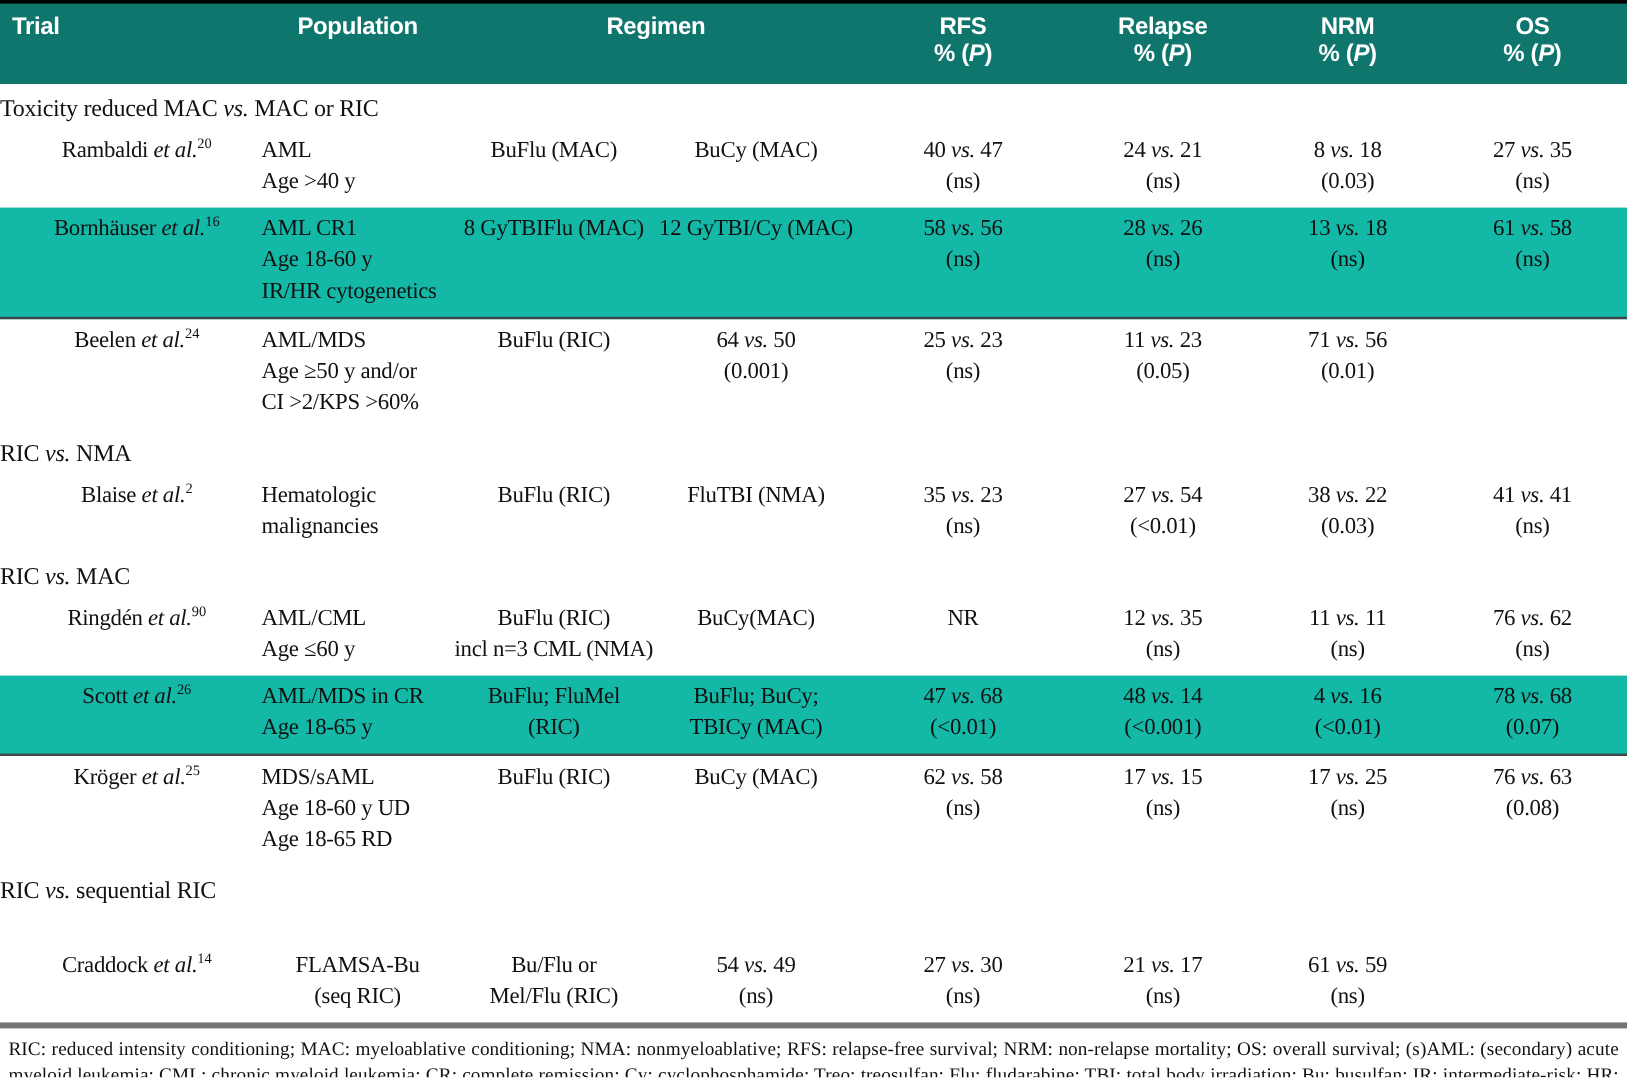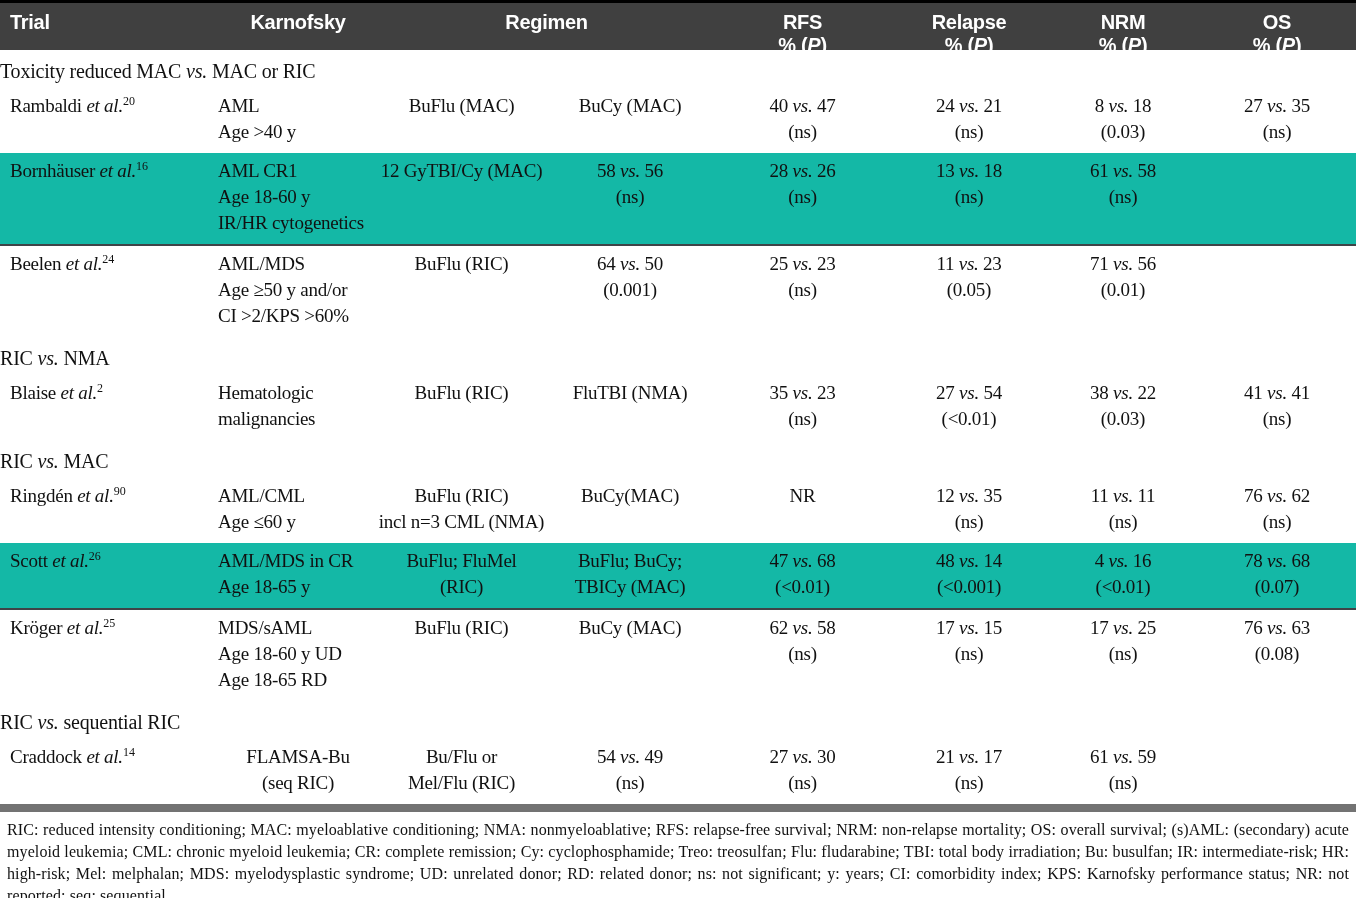--- a/index.html
+++ b/index.html
@@ -4,61 +4,61 @@
 <style>
   html,body{margin:0;padding:0;background:#fff;}
   .page{
     width:1356px;height:898px;overflow:hidden;background:#fff;
     font-family:"Liberation Serif","DejaVu Serif",serif;
     color:#111;position:relative;
   }
   .grid{display:grid;grid-template-columns:218px 160px 167px 170px 175px 158px 150px 158px;}
   
   .thead{
-    background:#404040;color:#fff;border-top:3px solid #000;
+    background:#0f766e;color:#fff;border-top:3px solid #000;
     font-family:"Liberation Sans","DejaVu Sans",sans-serif;
     font-weight:bold;font-size:20px;letter-spacing:-0.3px;
-    height:50px;box-sizing:border-box;align-items:start;
+    height:70px;box-sizing:border-box;align-items:start;
   }
   .thead .hcell{padding-top:8px;text-align:center;line-height:23px;}
   .thead .h-trial{text-align:left;padding-left:10px;}
   .thead .h-regimen{grid-column:3/5;}
   .thead i{font-style:italic;}
   
   .section-row{
     font-size:20px;line-height:24px;padding:9px 0 5px 0;
     letter-spacing:-0.2px;
   }
   
   .trow{font-size:19px;line-height:26px;letter-spacing:-0.25px;
         padding:5px 0 8px 0;box-sizing:border-box;}
   .trow.shaded{background:#14b8a6;}
   .trow.rule-bottom{border-bottom:2px solid #3f4447;}
-  .trow.end-rule{border-bottom:8px solid #737373;}
+  .trow.end-rule{border-bottom:5px solid #737373;margin-top:28px;}
   .cell{vertical-align:top;}
-  .c-trial{padding-left:10px;text-align:left;}
+  .c-trial{padding-left:10px;text-align:center;}
   .c-pop{text-align:left;}
   .c-reg,.c-out{text-align:center;font-family:Liberation Serif, serif;}
   sup{font-size:12px;line-height:0;vertical-align:super;letter-spacing:0;}
   i{font-style:italic;}
   
   .footnote{
     margin-top:7px;padding:0 7px;
     font-size:16px;line-height:22px;letter-spacing:0.1px;
     text-align:justify;
   }
 </style>
 </head>
 <body>
 
 <div class="page">
 
   <div class="grid thead">
     <div class="hcell h-trial">Trial</div>
-    <div class="hcell">Karnofsky</div>
+    <div class="hcell">Population</div>
     <div class="hcell h-regimen">Regimen</div>
 
   <div class="hcell">
         <div>RFS</div>
         <div>% (<i>P</i>)</div>
       </div>
       <div class="hcell">
         <div>Relapse</div>
         <div>% (<i>P</i>)</div>
       </div>
@@ -104,20 +104,23 @@
         </div>
       </div>
       <div class="grid trow shaded rule-bottom">
         <div class="cell c-trial">Bornhäuser <i>et al.</i><sup>16</sup></div>
         <div class="cell c-pop">
           <div class="ln">AML CR1</div>
           <div class="ln">Age 18-60 y</div>
           <div class="ln">IR/HR cytogenetics</div>
         </div>
         <div class="cell c-reg">
+          <div class="ln">8 GyTBIFlu (MAC)</div>
+        </div>
+        <div class="cell c-reg">
           <div class="ln">12 GyTBI/Cy (MAC)</div>
         </div>
         <div class="cell c-out">
           <div class="ln">58 <i>vs.</i> 56</div>
           <div class="ln">(ns)</div>
         </div>
         <div class="cell c-out">
           <div class="ln">28 <i>vs.</i> 26</div>
           <div class="ln">(ns)</div>
         </div>

